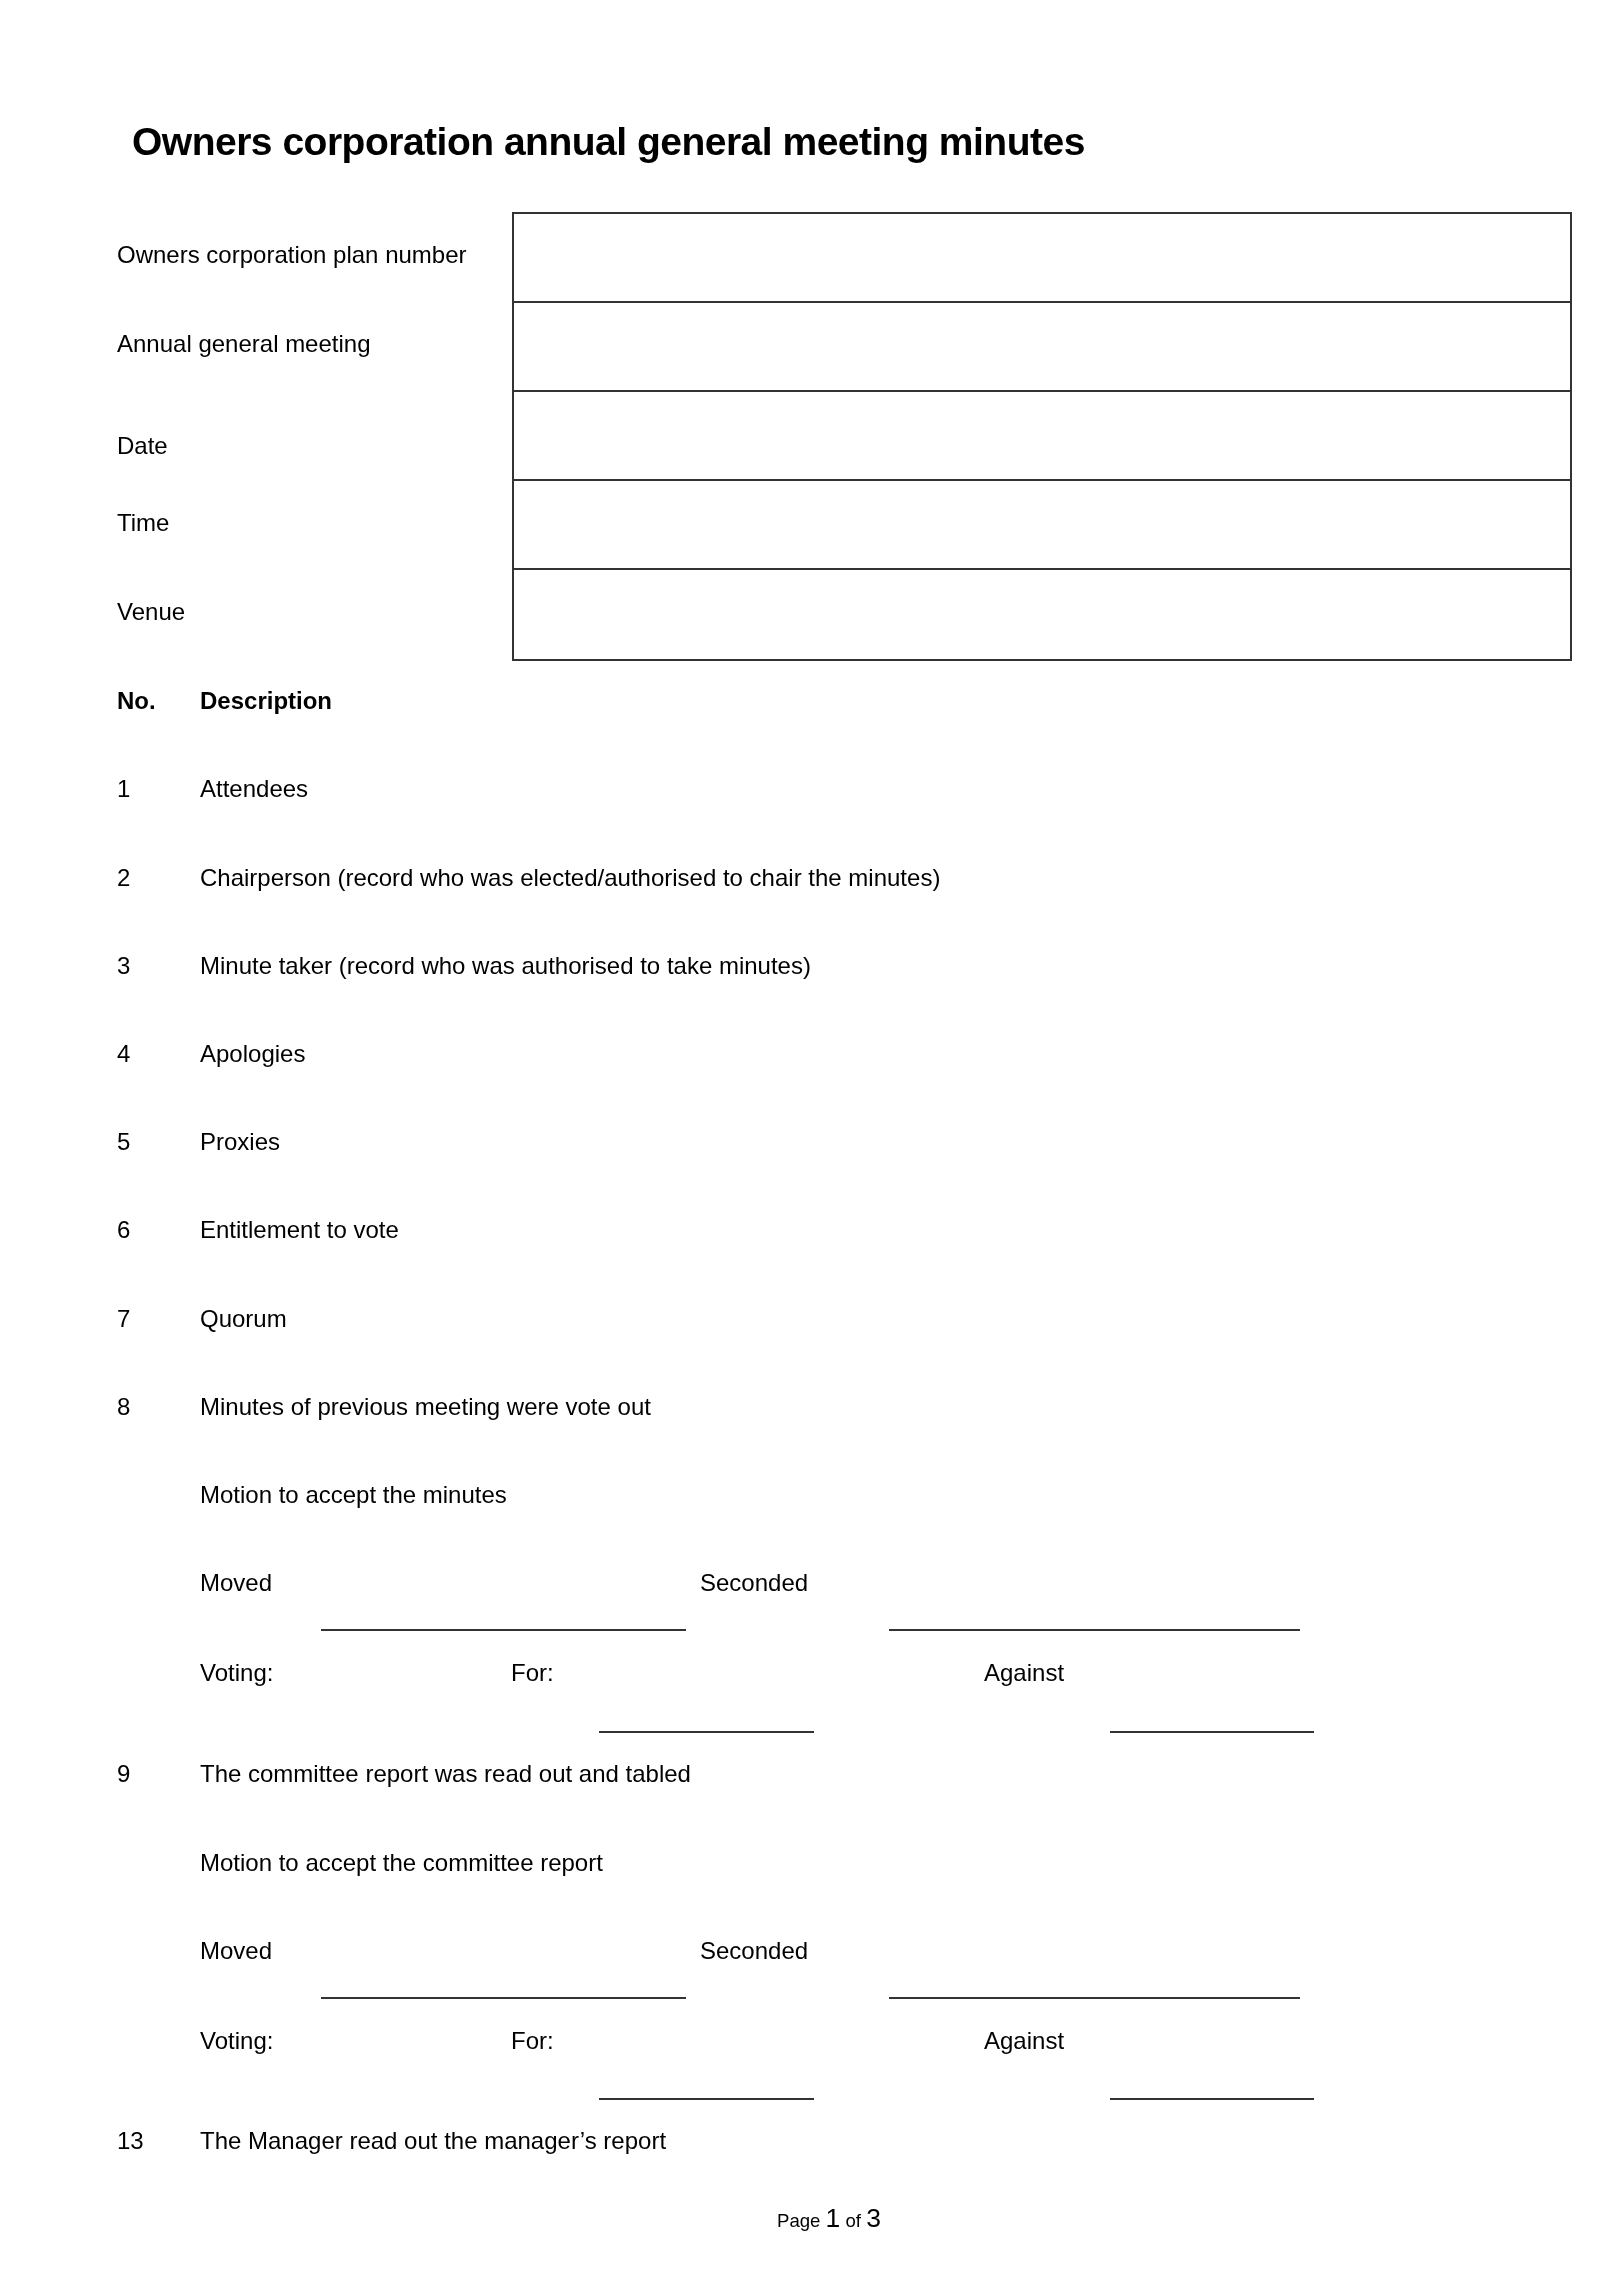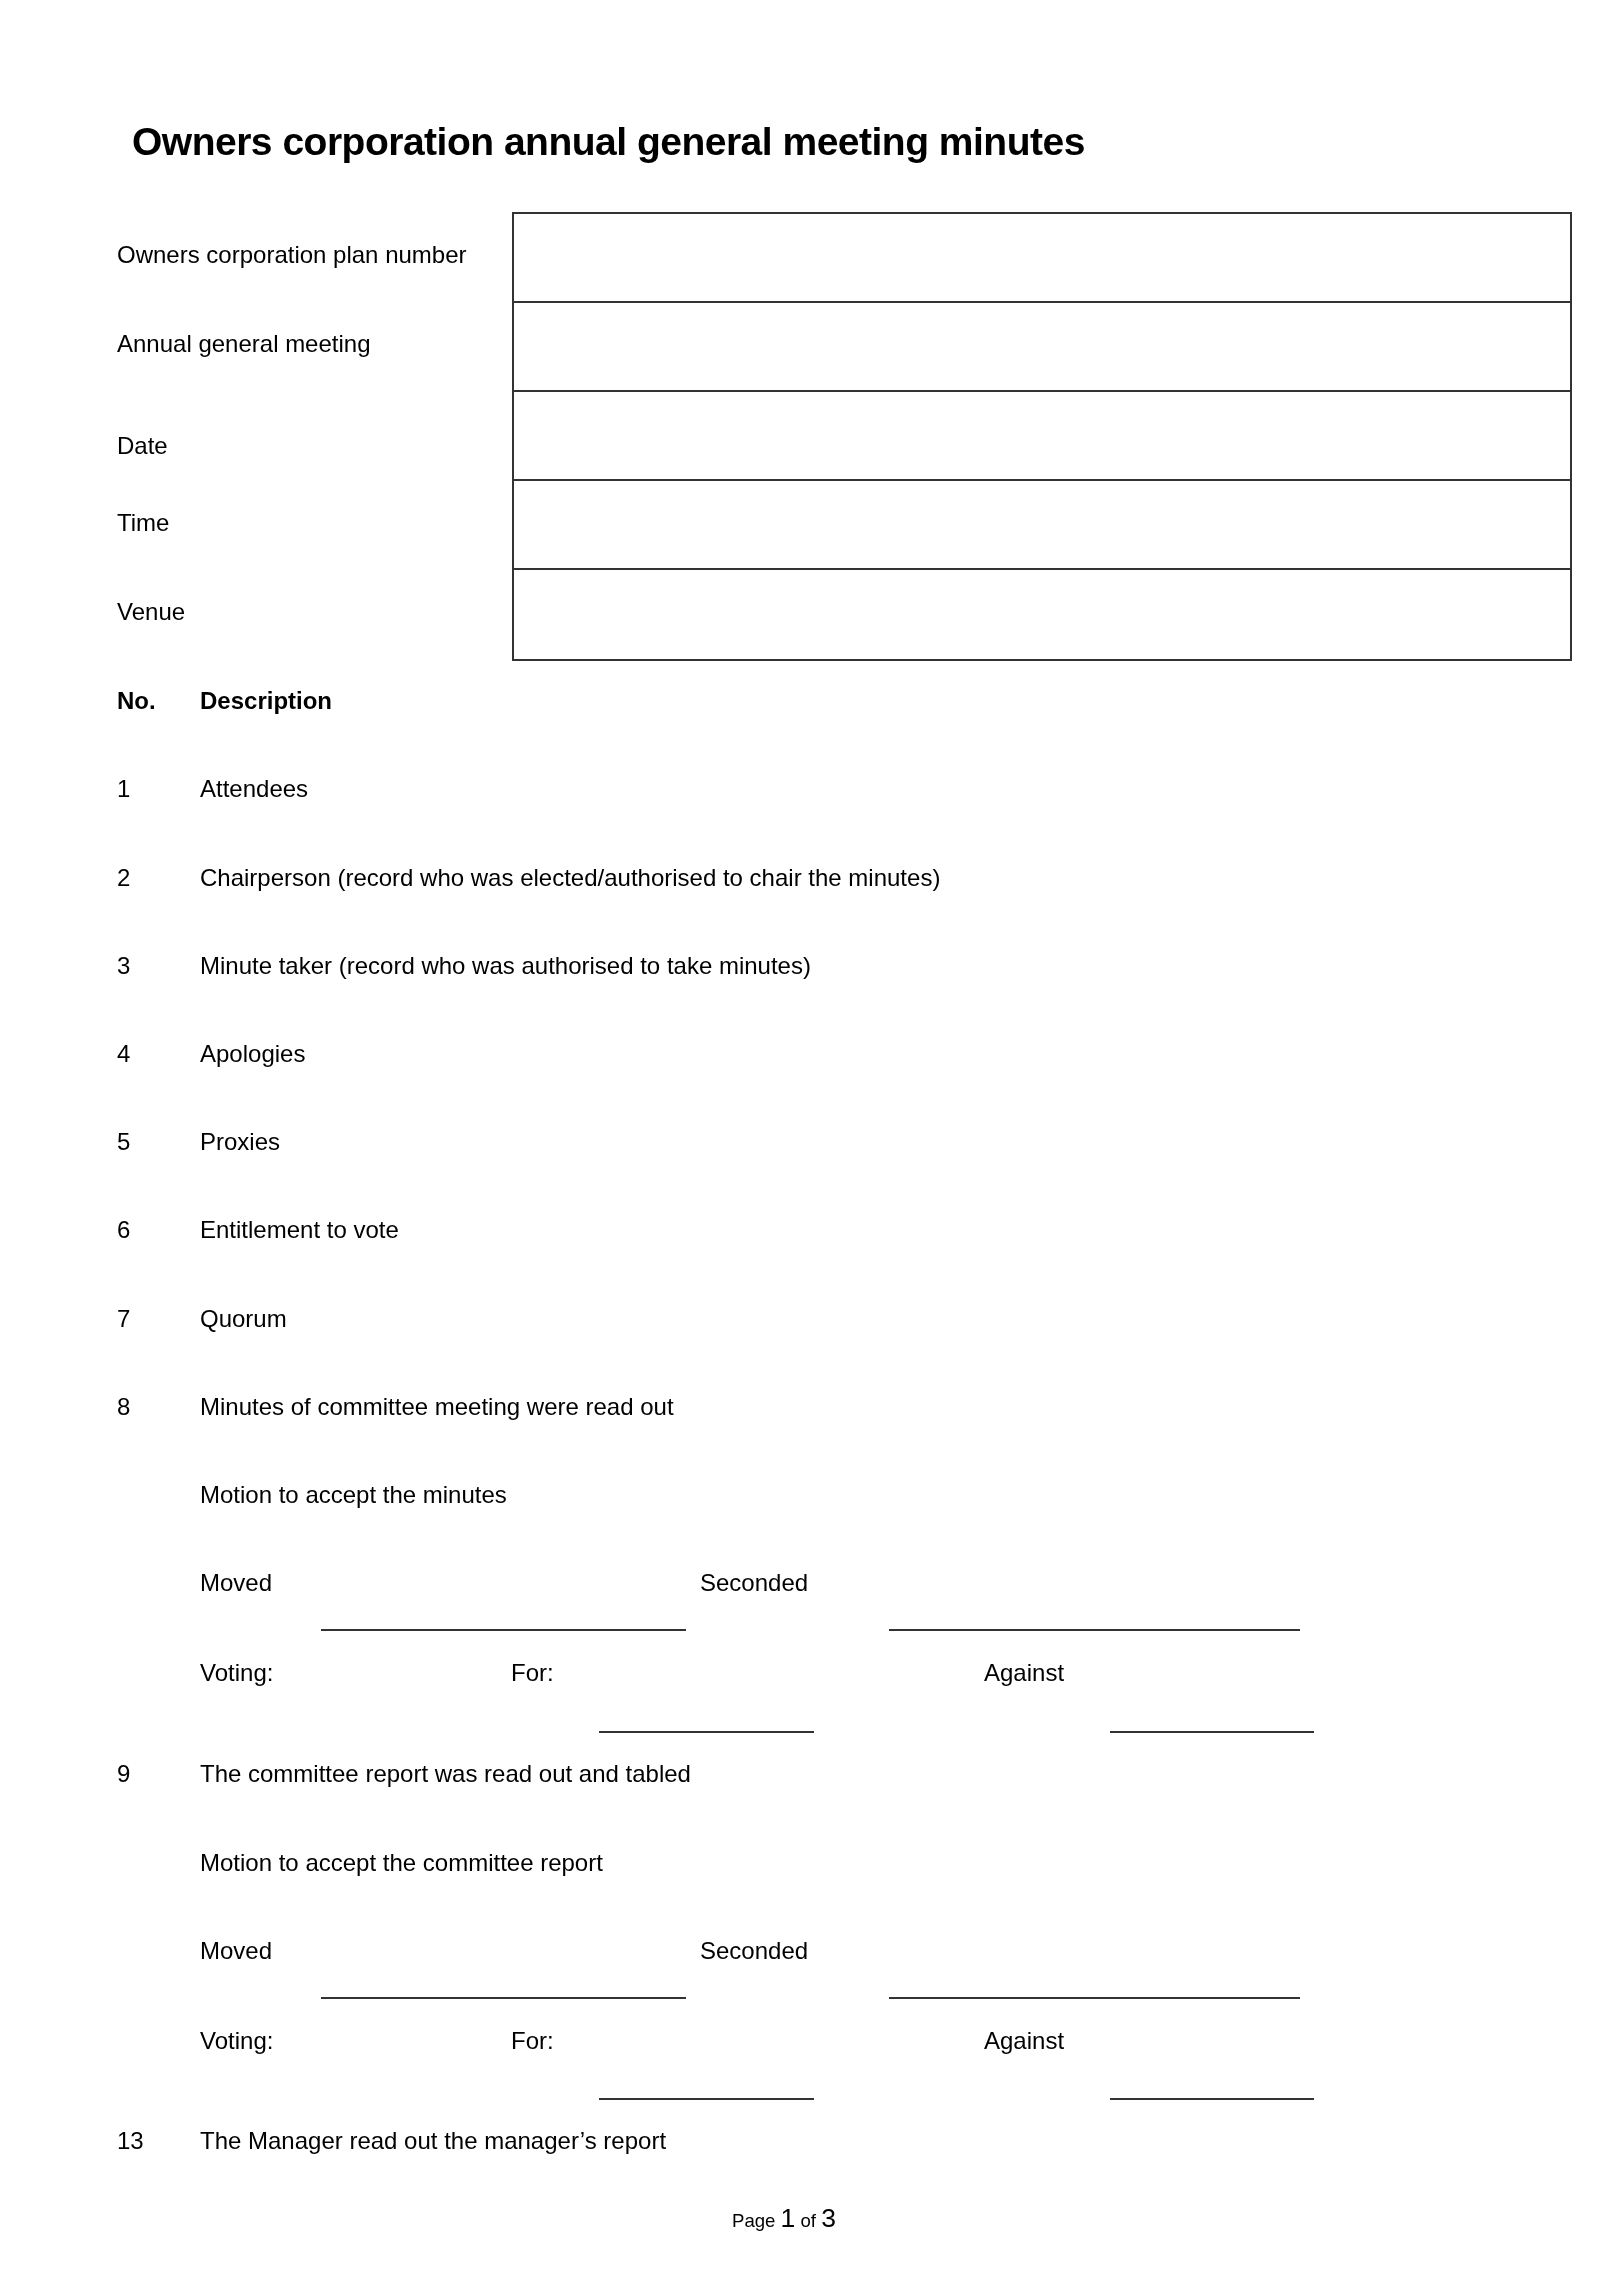--- a/index.html
+++ b/index.html
@@ -61,21 +61,21 @@
   <div class="abs lbl" style="left:117px; top:1128px;">5</div>
   <div class="abs lbl" style="left:200px; top:1128px;">Proxies</div>
 
   <div class="abs lbl" style="left:117px; top:1216px;">6</div>
   <div class="abs lbl" style="left:200px; top:1216px;">Entitlement to vote</div>
 
   <div class="abs lbl" style="left:117px; top:1305px;">7</div>
   <div class="abs lbl" style="left:200px; top:1305px;">Quorum</div>
 
   <div class="abs lbl" style="left:117px; top:1393px;">8</div>
-  <div class="abs lbl" style="left:200px; top:1393px;">Minutes of committee meeting were read out</div>
+  <div class="abs lbl" style="left:200px; top:1393px;">Minutes of previous meeting were vote out</div>
 
   <div class="abs lbl" style="left:200px; top:1481px;">Motion to accept the minutes</div>
 
   <div class="abs lbl" style="left:200px; top:1569px;">Moved</div>
   <div class="line" style="left:321px; top:1629px; width:365px;"></div>
   <div class="abs lbl" style="left:700px; top:1569px;">Seconded</div>
   <div class="line" style="left:889px; top:1629px; width:411px;"></div>
 
   <div class="abs lbl" style="left:200px; top:1659px;">Voting:</div>
   <div class="abs lbl" style="left:511px; top:1659px;">For:</div>
@@ -95,21 +95,21 @@
 
   <div class="abs lbl" style="left:200px; top:2027px;">Voting:</div>
   <div class="abs lbl" style="left:511px; top:2027px;">For:</div>
   <div class="line" style="left:599px; top:2098px; width:215px;"></div>
   <div class="abs lbl" style="left:984px; top:2027px;">Against</div>
   <div class="line" style="left:1110px; top:2098px; width:204px;"></div>
 
   <div class="abs lbl" style="left:117px; top:2127px;">13</div>
   <div class="abs lbl" style="left:200px; top:2127px;">The Manager read out the manager’s report</div>
 
-  <div class="abs footer" style="left:732px; top:2203px;">
+  <div class="abs footer" style="left:777px; top:2203px;">
     <span>Page</span>
     <span class="big">1</span>
     <span>of</span>
     <span class="big">3</span>
   </div>
 
 </div>
 
 
 </body></html>

